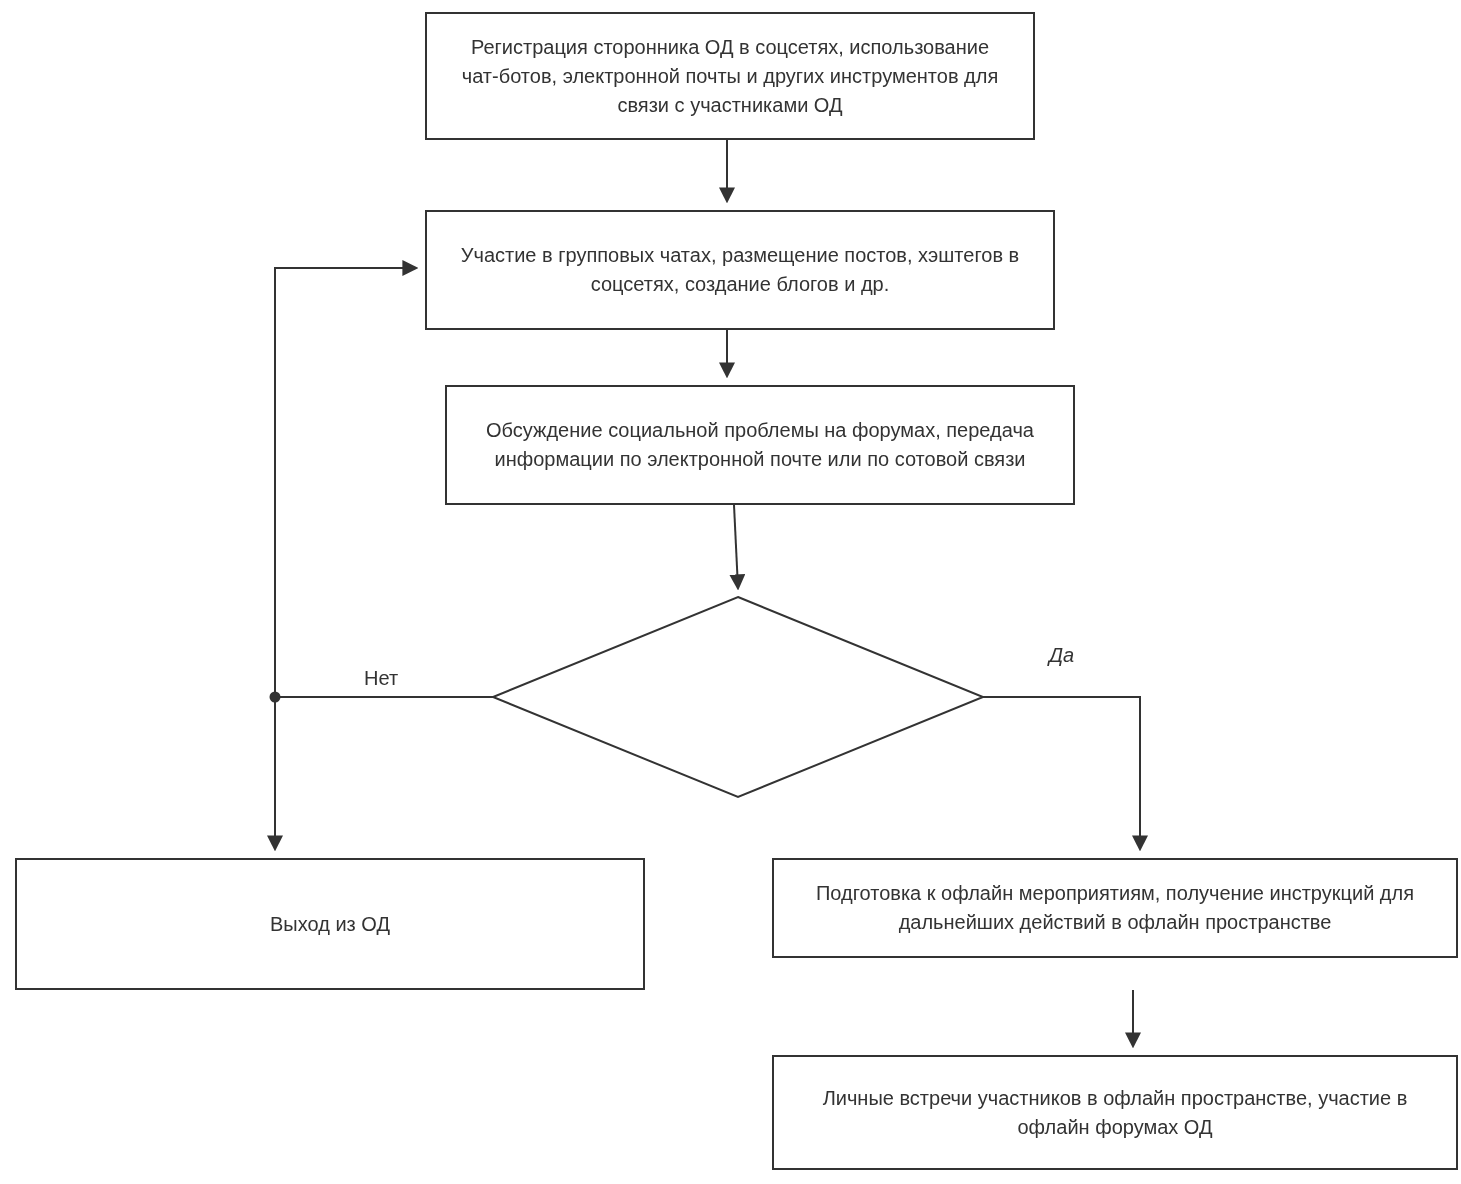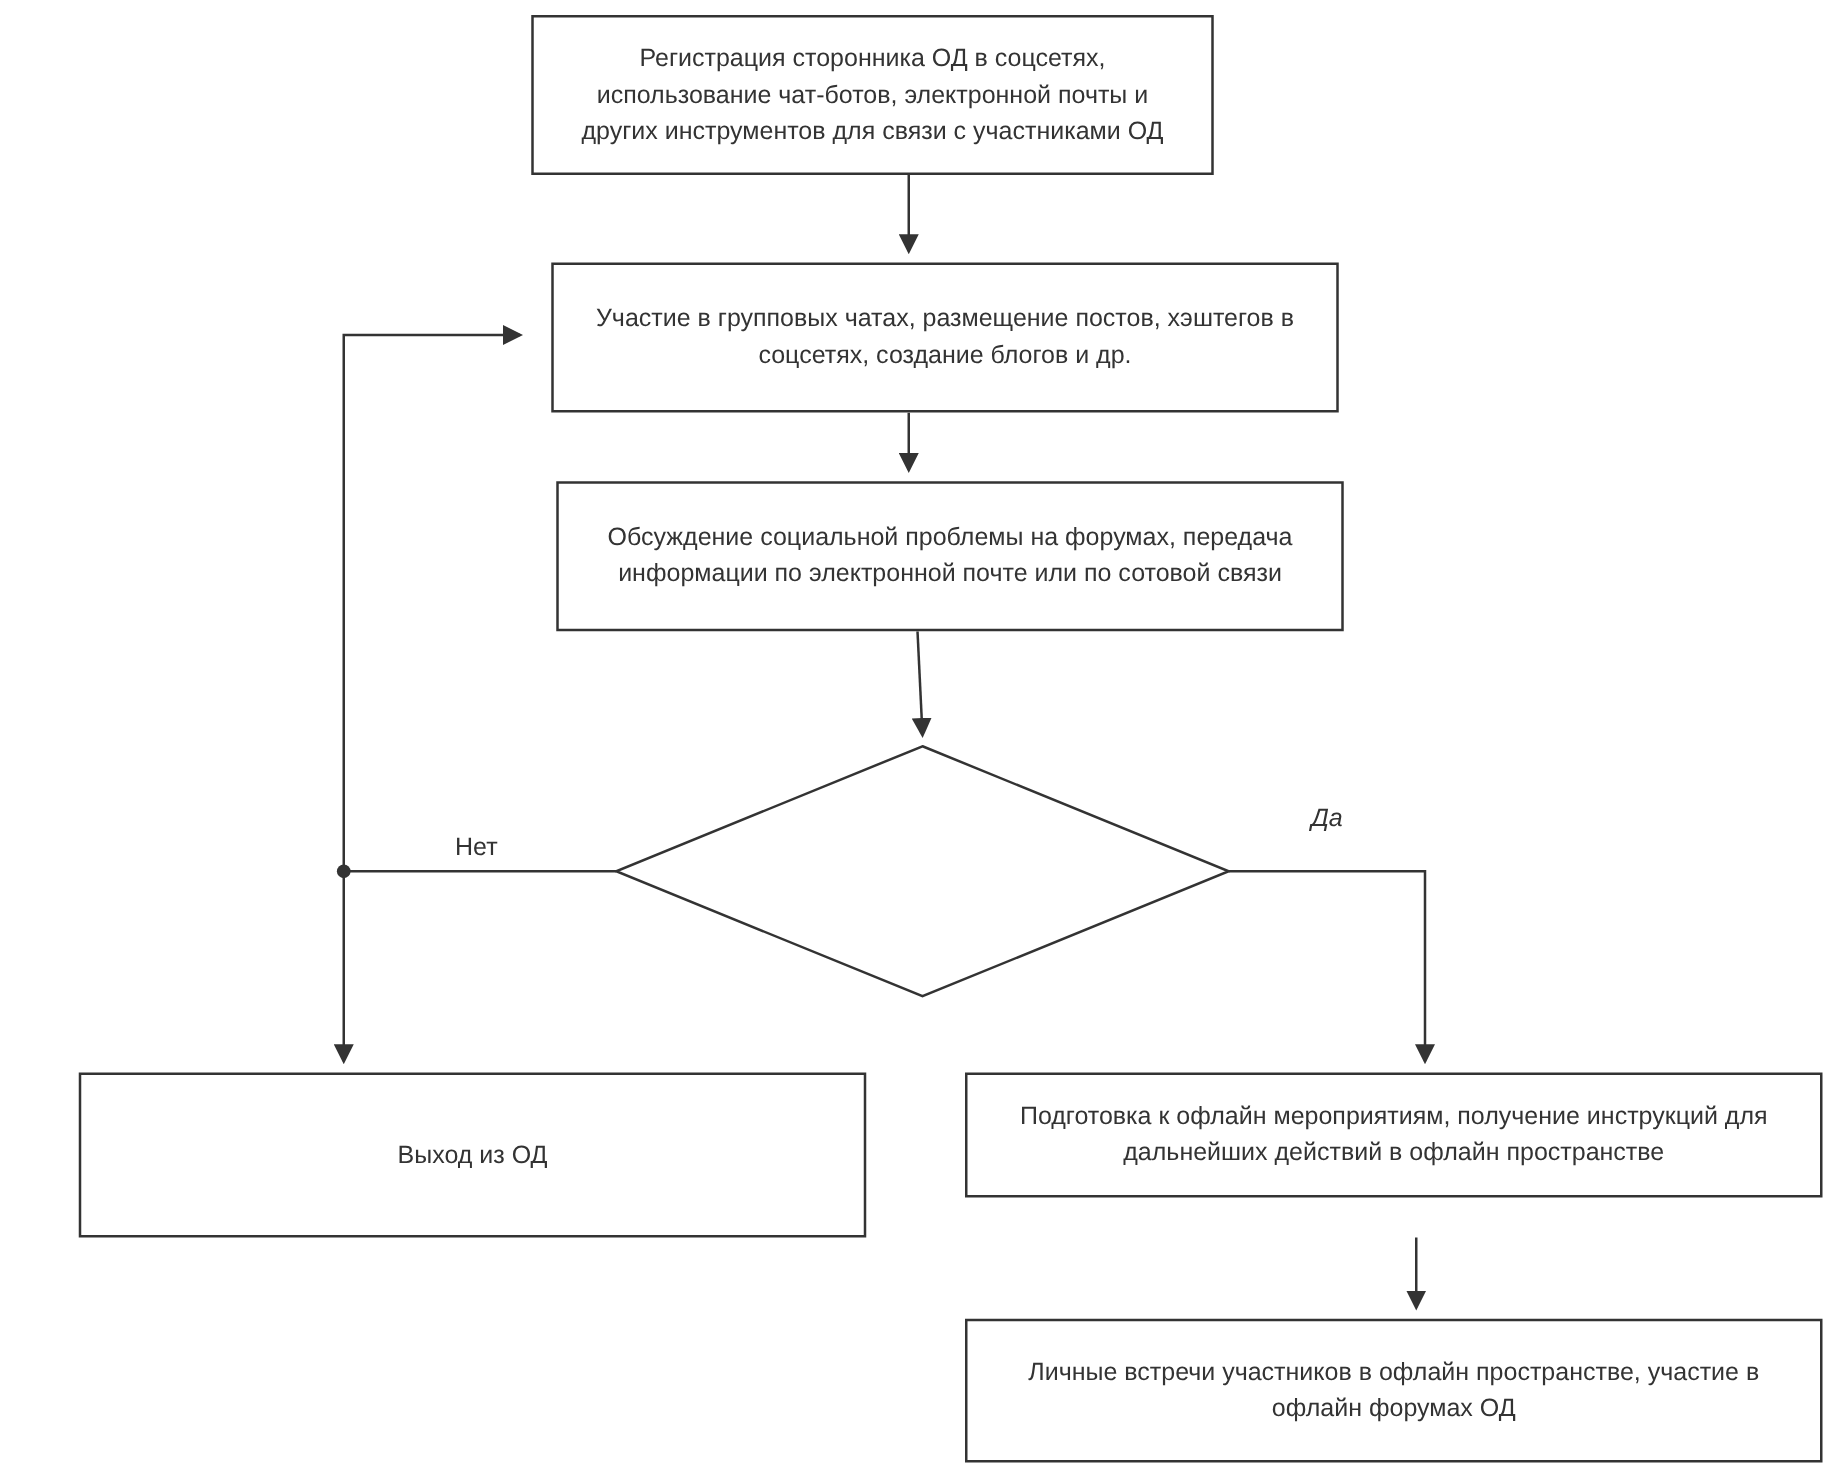--- a/index.html
+++ b/index.html
@@ -80,34 +80,34 @@
     <polyline points="493,697 275,697"></polyline>
     <line x1="275" y1="697" x2="275" y2="849" marker-end="url(#arrow)"></line>
     <polyline points="275,697 275,268 416,268" marker-end="url(#arrow)"></polyline>
     <circle cx="275" cy="697" r="5.5" fill="#333333" stroke="none"></circle>
 
     <polyline points="983,697 1140,697 1140,849" marker-end="url(#arrow)"></polyline>
 
     <line x1="1133" y1="990" x2="1133" y2="1046" marker-end="url(#arrow)"></line>
   </svg>
 
-  <div class="node" style="left:425px; top:12px; width:546px; height:128px;">
+  <div class="node" style="left:425px; top:12px; width:610px; height:128px;">
     <span>Регистрация сторонника ОД в соцсетях, использование чат-ботов, электронной почты и других инструментов для связи с участниками ОД</span>
   </div>
 
-  <div class="node" style="left:425px; top:210px; width:630px; height:120px;margin-left:16px;">
+  <div class="node" style="left:425px; top:210px; width:630px; height:120px;">
     <span>Участие в групповых чатах, размещение постов, хэштегов в соцсетях, создание блогов и др.</span>
   </div>
 
   <div class="node" style="left:445px; top:385px; width:630px; height:120px;">
     <span>Обсуждение социальной проблемы на форумах, передача информации по электронной почте или по сотовой связи</span>
   </div>
 
 
-  <div class="node" style="left:15px; top:858px; width:630px; height:132px;margin-left:48px;">
+  <div class="node" style="left:15px; top:858px; width:630px; height:132px;">
     <span>Выход из ОД</span>
   </div>
 
   <div class="node" style="left:772px; top:858px; width:686px; height:100px;">
     <span>Подготовка к офлайн мероприятиям, получение инструкций для дальнейших действий в офлайн пространстве</span>
   </div>
 
   <div class="node" style="left:772px; top:1055px; width:686px; height:115px;">
     <span>Личные встречи участников в офлайн пространстве, участие в офлайн форумах ОД</span>
   </div>

